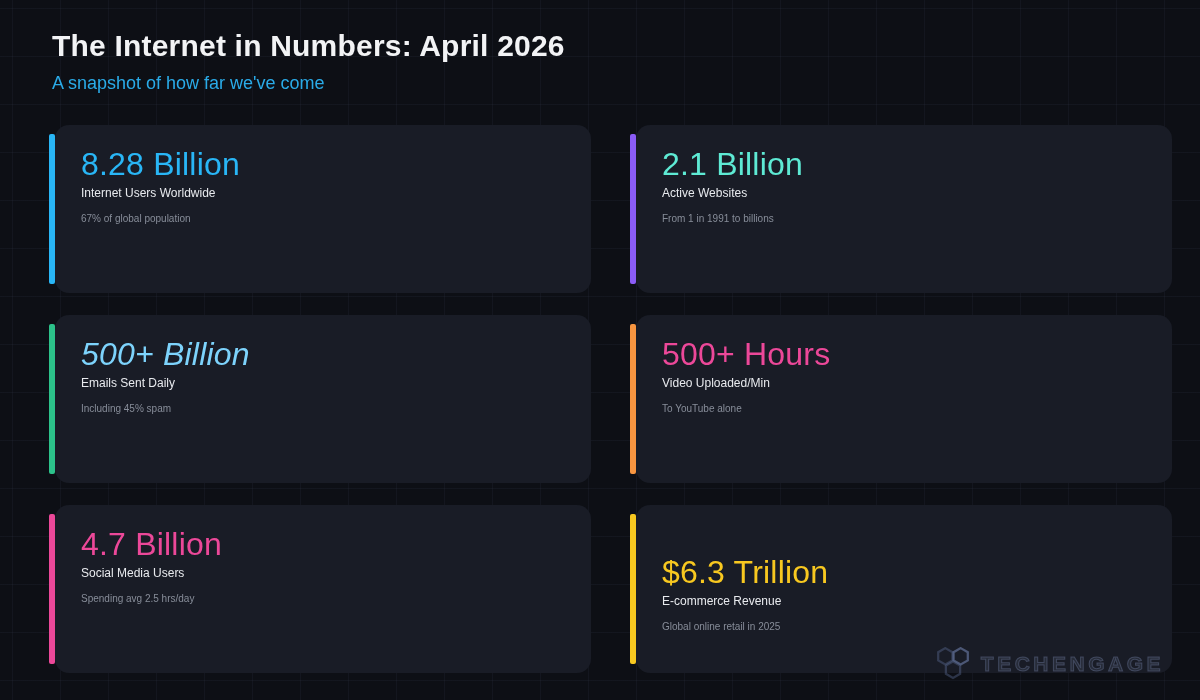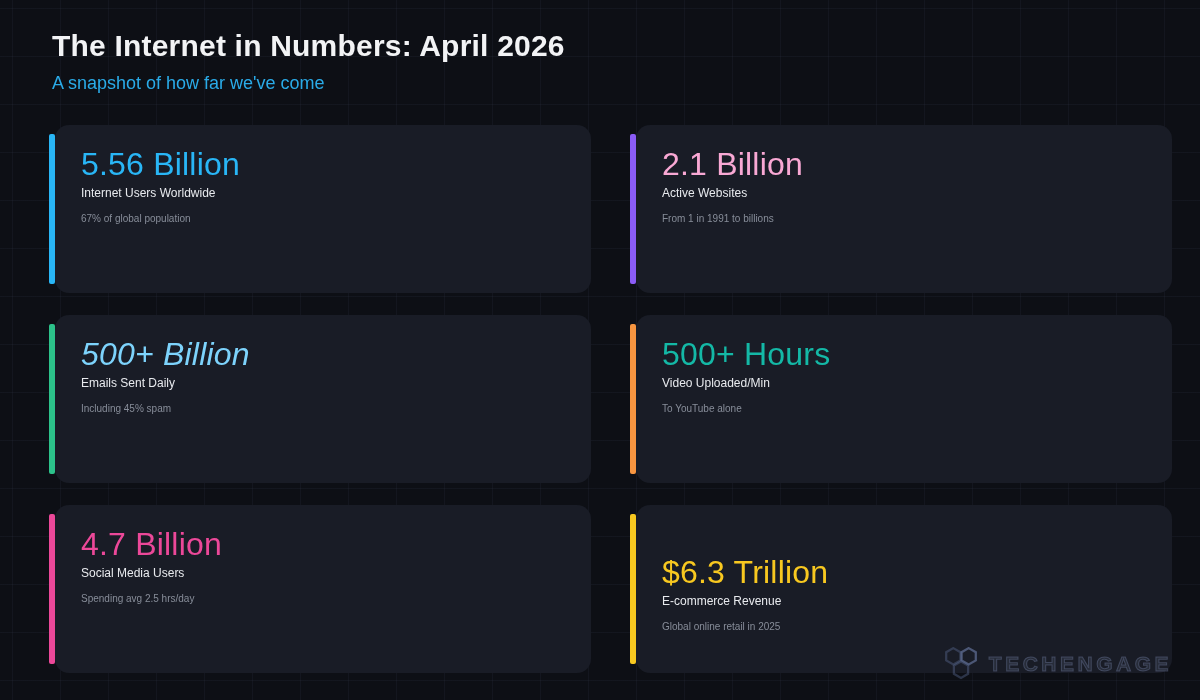--- a/index.html
+++ b/index.html
@@ -65,21 +65,21 @@
     color: var(--label-color, #e8eaee);
   }
   .stat-detail {
     margin-top: 13px;
     font-size: 10px;
     line-height: 1.2;
     color: var(--detail-color, #878d99);
   }
   .watermark {
     position: absolute;
-    right: 28px;
+    right: 36px;
     bottom: 20px;
     display: flex;
     align-items: center;
     gap: 8px;
     z-index: 5;
     pointer-events: none;
     text-align: center;
   }
   .watermark-text {
     font-size: 21px;
@@ -94,42 +94,42 @@
 <body style="--page-bg: #0d0f15; --card-bg: #191c26; --title-color: #f2f3f5; --subtitle-color: #2aabe8; --label-color: #e8eaee; --detail-color: #878d99;">
 
 <div class="header">
   <div class="page-title">The Internet in Numbers: April 2026</div>
   <div class="page-subtitle">A snapshot of how far we've come</div>
 </div>
 
 <div class="stats-grid">
   <div class="stat-card">
     <div class="stat-accent-bar" style="background: rgb(41, 182, 246);"></div>
-    <div class="stat-value" style="color: rgb(41, 182, 246);">5.56 Billion</div>
+    <div class="stat-value" style="color: rgb(41, 182, 246);">8.28 Billion</div>
     <div class="stat-label">Internet Users Worldwide</div>
     <div class="stat-detail">67% of global population</div>
   </div>
 
   <div class="stat-card">
     <div class="stat-accent-bar" style="background: rgb(139, 92, 246);"></div>
-    <div class="stat-value" style="color: #f9a8d4;">2.1 Billion</div>
+    <div class="stat-value" style="color: #5eead4;">2.1 Billion</div>
     <div class="stat-label">Active Websites</div>
     <div class="stat-detail">From 1 in 1991 to billions</div>
   </div>
 
   <div class="stat-card">
     <div class="stat-accent-bar" style="background: rgb(44, 194, 138);"></div>
     <div class="stat-value" style="color: #7dd3fc; font-style: italic;">500+ Billion</div>
     <div class="stat-label">Emails Sent Daily</div>
     <div class="stat-detail">Including 45% spam</div>
   </div>
 
   <div class="stat-card">
     <div class="stat-accent-bar" style="background: rgb(247, 149, 64);"></div>
-    <div class="stat-value" style="color: #14b8a6;">500+ Hours</div>
+    <div class="stat-value" style="color: #ec4899;">500+ Hours</div>
     <div class="stat-label">Video Uploaded/Min</div>
     <div class="stat-detail">To YouTube alone</div>
   </div>
 
   <div class="stat-card">
     <div class="stat-accent-bar" style="background: rgb(236, 72, 153);"></div>
     <div class="stat-value" style="color: rgb(236, 72, 153);">4.7 Billion</div>
     <div class="stat-label">Social Media Users</div>
     <div class="stat-detail">Spending avg 2.5 hrs/day</div>
   </div>

